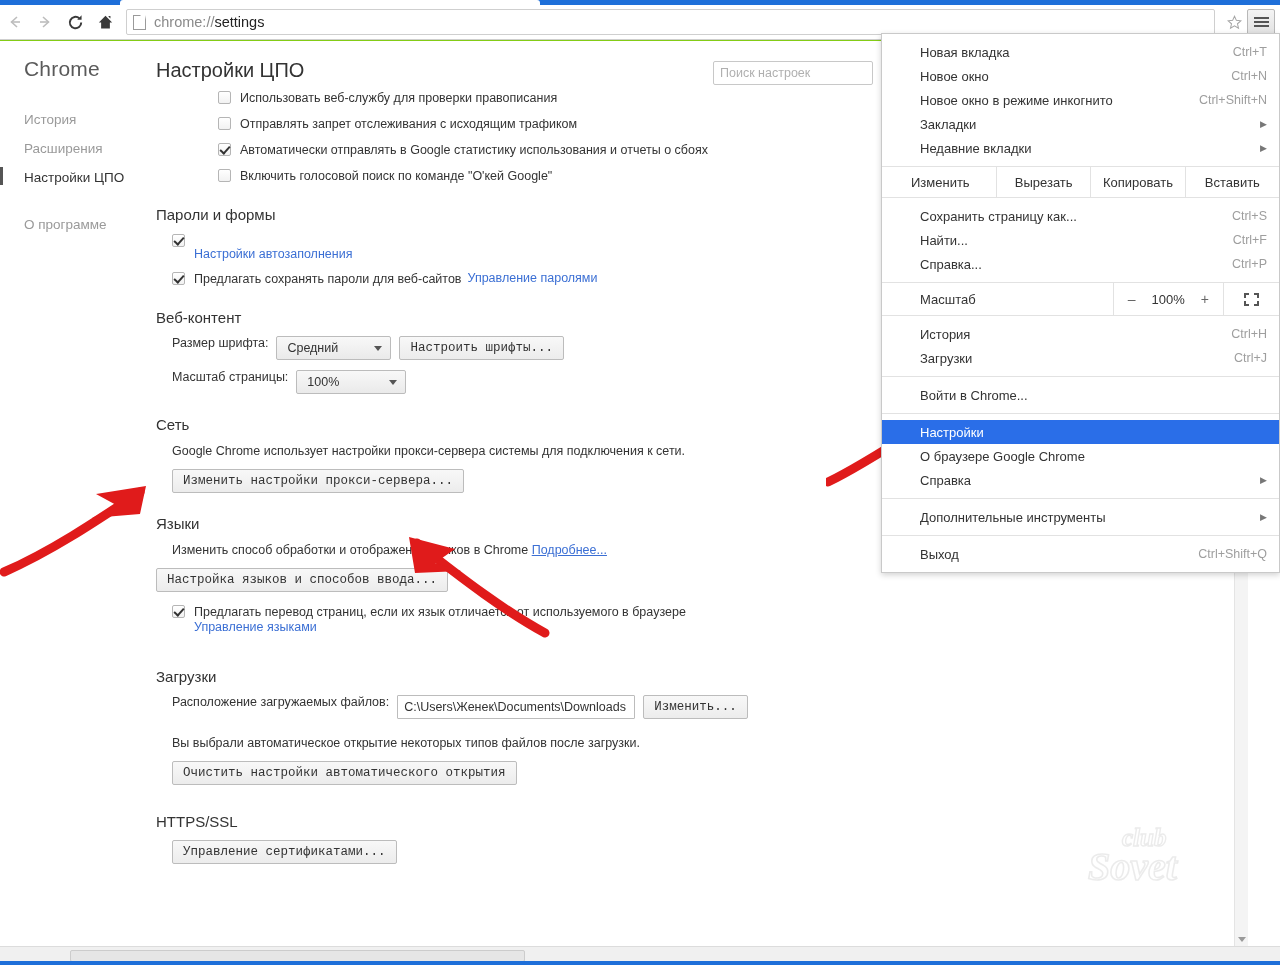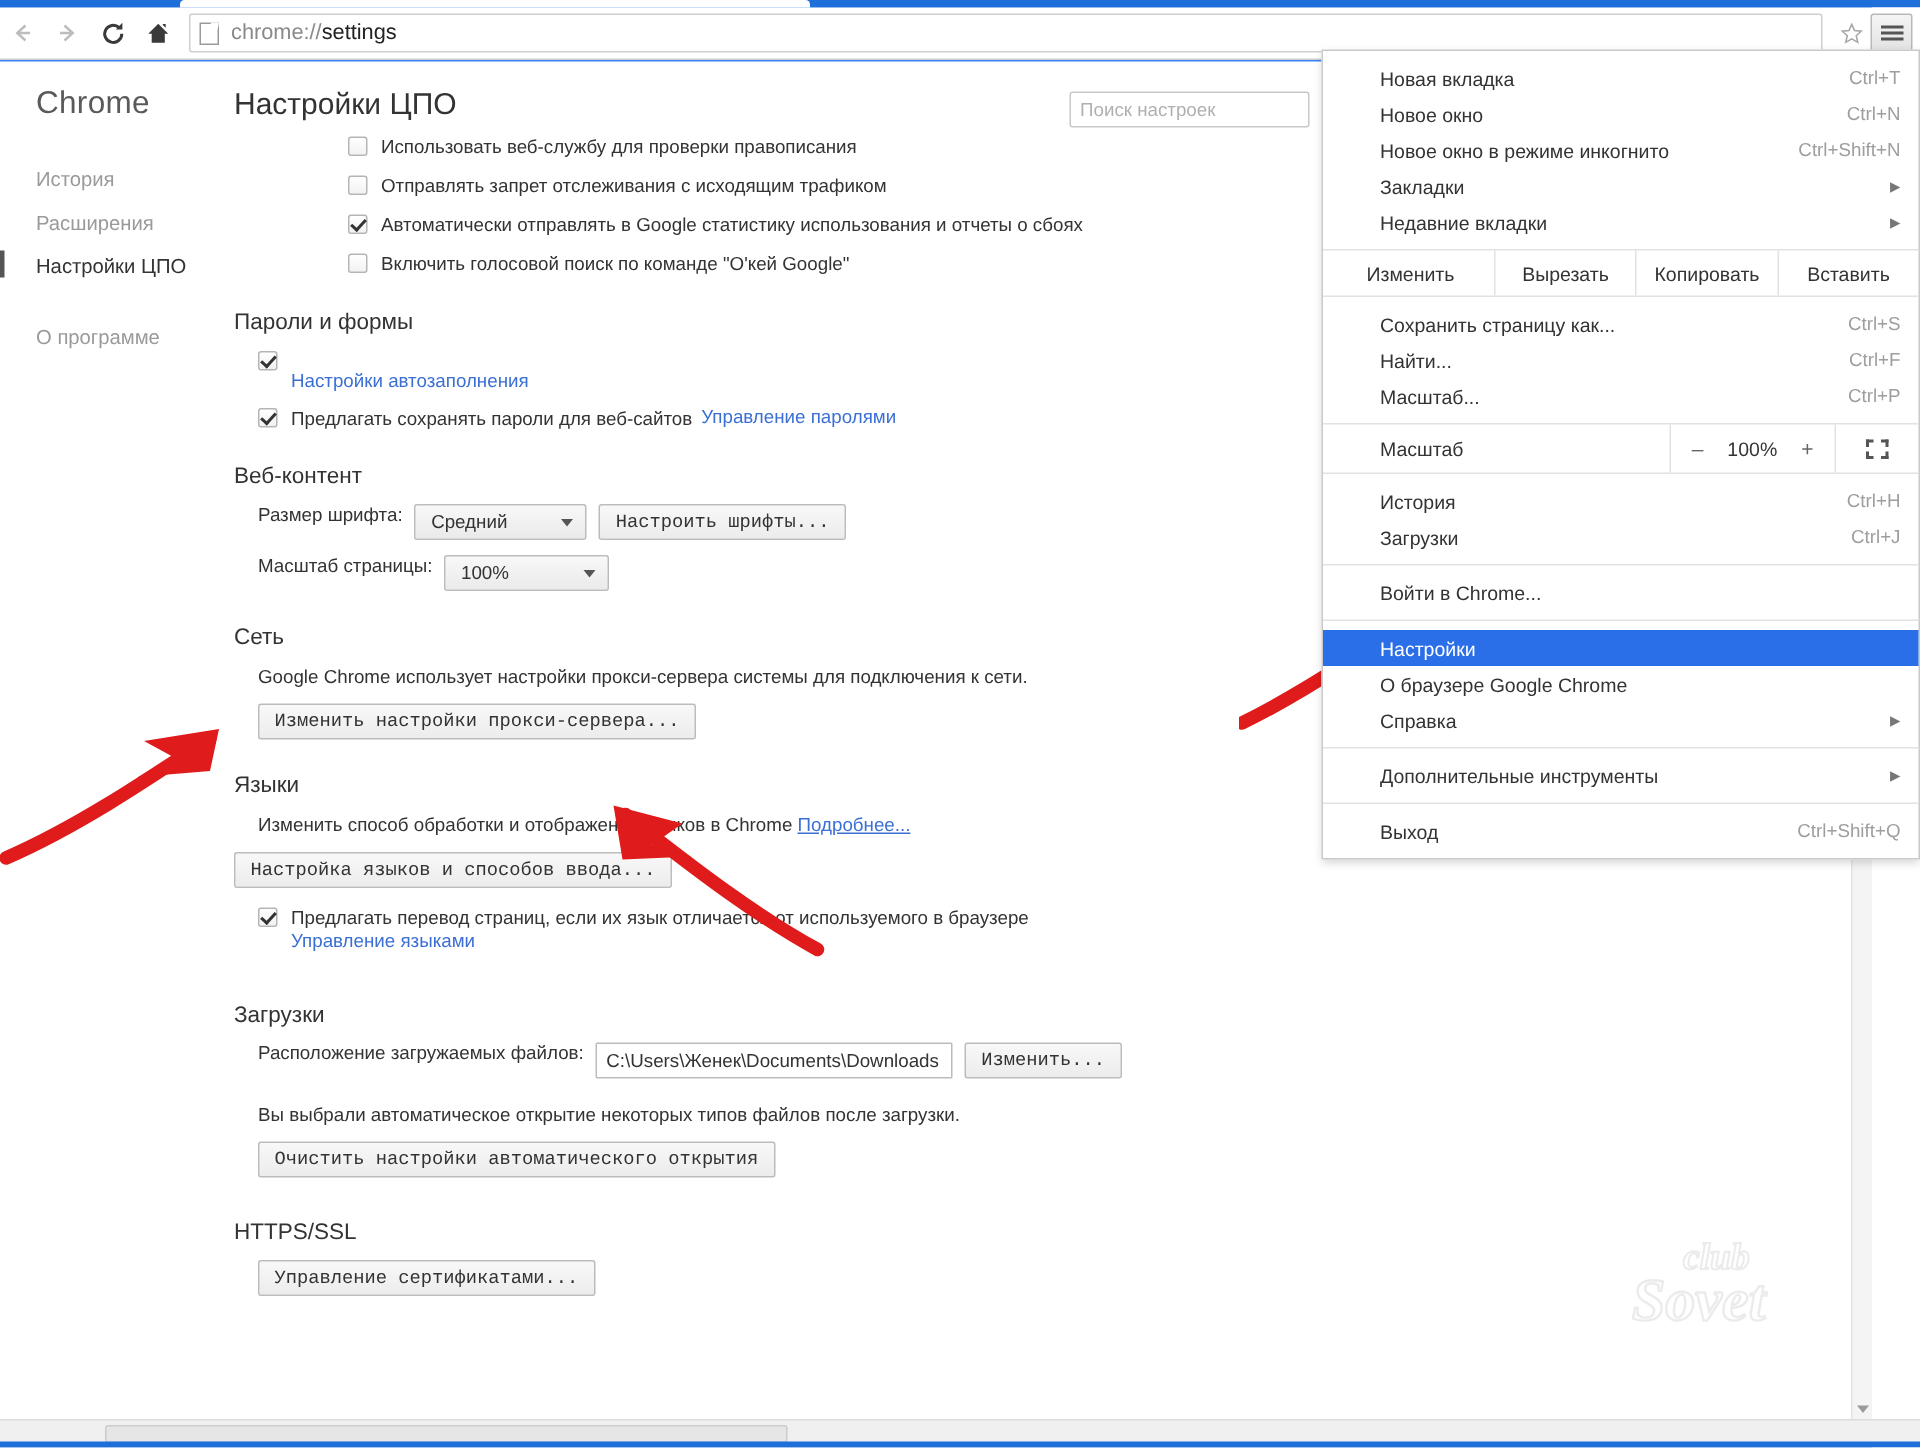--- a/index.html
+++ b/index.html
@@ -6,21 +6,21 @@
   html, body {
     margin: 0; padding: 0;
     width: 1280px; height: 965px;
     overflow: hidden;
     background: #fff;
     font-family: "Liberation Sans", sans-serif;
   }
   #root {
     position: relative;
     width: 1248px; height: 965px;
-    background: #3b82f6;
+    background: #84cc16;
   }
 
   
   .titlebar-strip {
     position: absolute; left: 0; top: 0; width: 1280px; height: 5px;
     background: #1e6fd9;
   }
   .titlebar-strip .tab-shape {
     position: absolute; left: 120px; top: 0; width: 420px; height: 5px;
     background: #ffffff;
@@ -144,21 +144,21 @@
 
   .section-title {
     font-size: 15px; color: #333; font-weight: normal;
     margin: 22px 0 10px 6px;
   }
   .row {
     display: flex; align-items: flex-start;
     margin: 0 0 10px 6px;
     font-size: 12.5px; color: #333;
   }
-  .row.indent { margin-left: 40px; padding-left: 42px; }
+  .row.indent { margin-left: 26px; padding-left: 42px; }
   .row.indent2 { margin-left: 22px; }
 
   .cb {
     width: 13px; height: 13px; flex: 0 0 auto;
     border: 1px solid #b5b5b5;
     background: linear-gradient(#ffffff, #f2f2f2);
     border-radius: 2px;
     margin-right: 9px; margin-top: 1px;
     position: relative;
   }
@@ -505,21 +505,21 @@
 
     <div class="mi">
       <span class="lbl">Сохранить страницу как...</span>
       <span class="accel">Ctrl+S</span>
     </div>
     <div class="mi">
       <span class="lbl">Найти...</span>
       <span class="accel">Ctrl+F</span>
     </div>
     <div class="mi">
-      <span class="lbl">Масштаб...</span>
+      <span class="lbl">Справка...</span>
       <span class="accel">Ctrl+P</span>
     </div>
 
     <div class="zoom-row">
       <div class="z-lbl">Масштаб</div>
       <div class="z-ctrl">
         <span class="pm">–</span>
         <span>100%</span>
         <span class="pm">+</span>
       </div>

